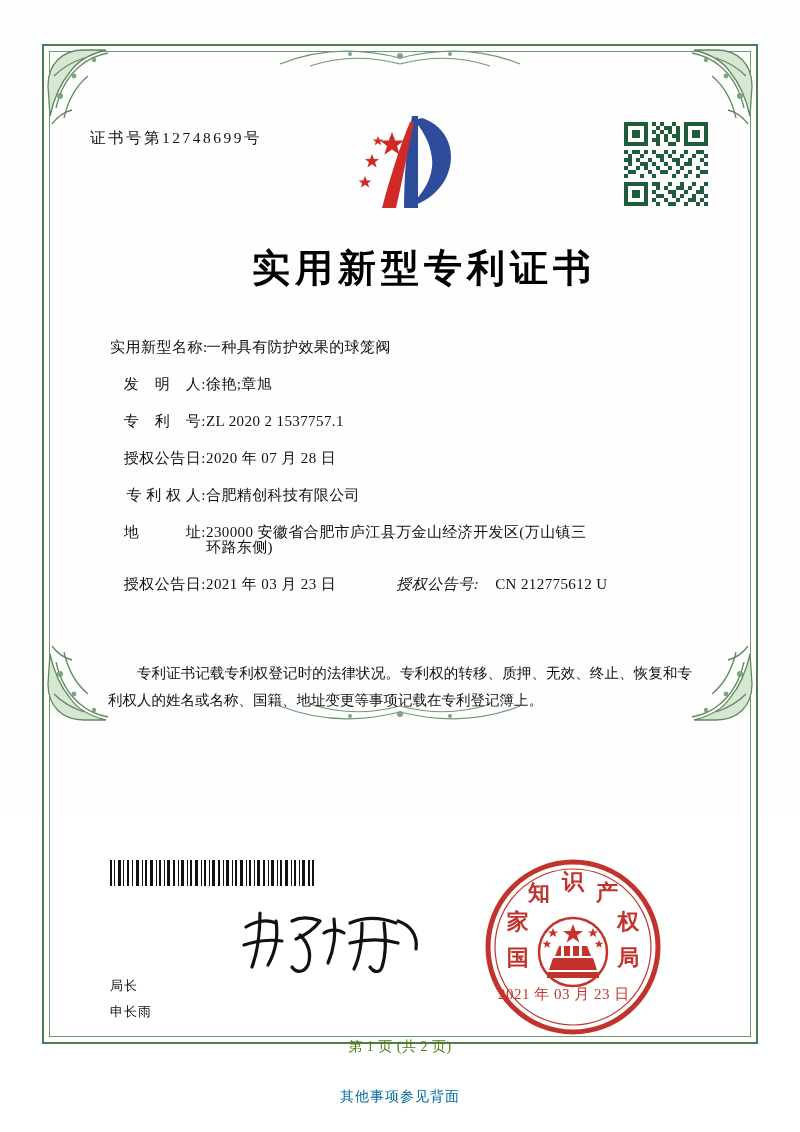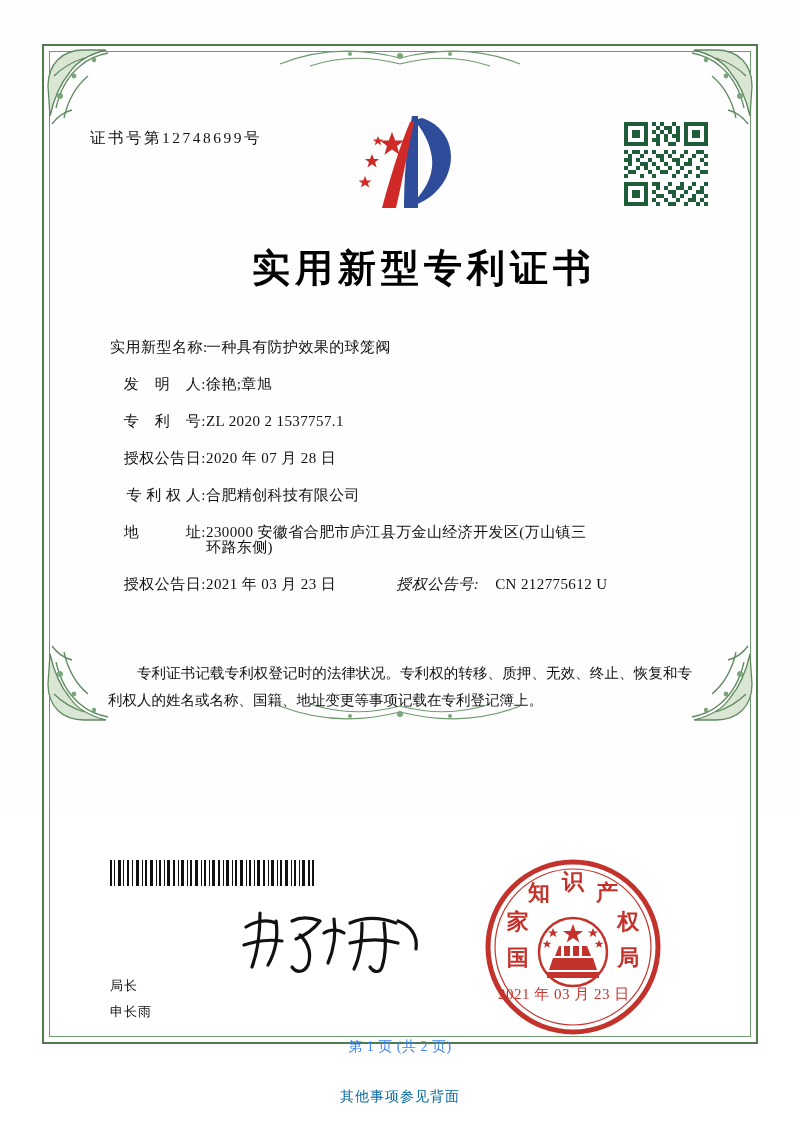--- a/index.html
+++ b/index.html
@@ -224,21 +224,21 @@
     white-space: nowrap;
   }
 
   
   .page-no {
     position: absolute;
     left: 0; right: 0;
     top: 1038px;
     text-align: center;
     font-size: 14px;
-    color: #3b82f6;
+    color: #4d7c0f;
     letter-spacing: 0.5px;
   }
   .footer-note {
     position: absolute;
     left: 0; right: 0;
     top: 1088px;
     text-align: center;
     font-size: 14px;
     color: #0369a1;
     letter-spacing: 1px;

